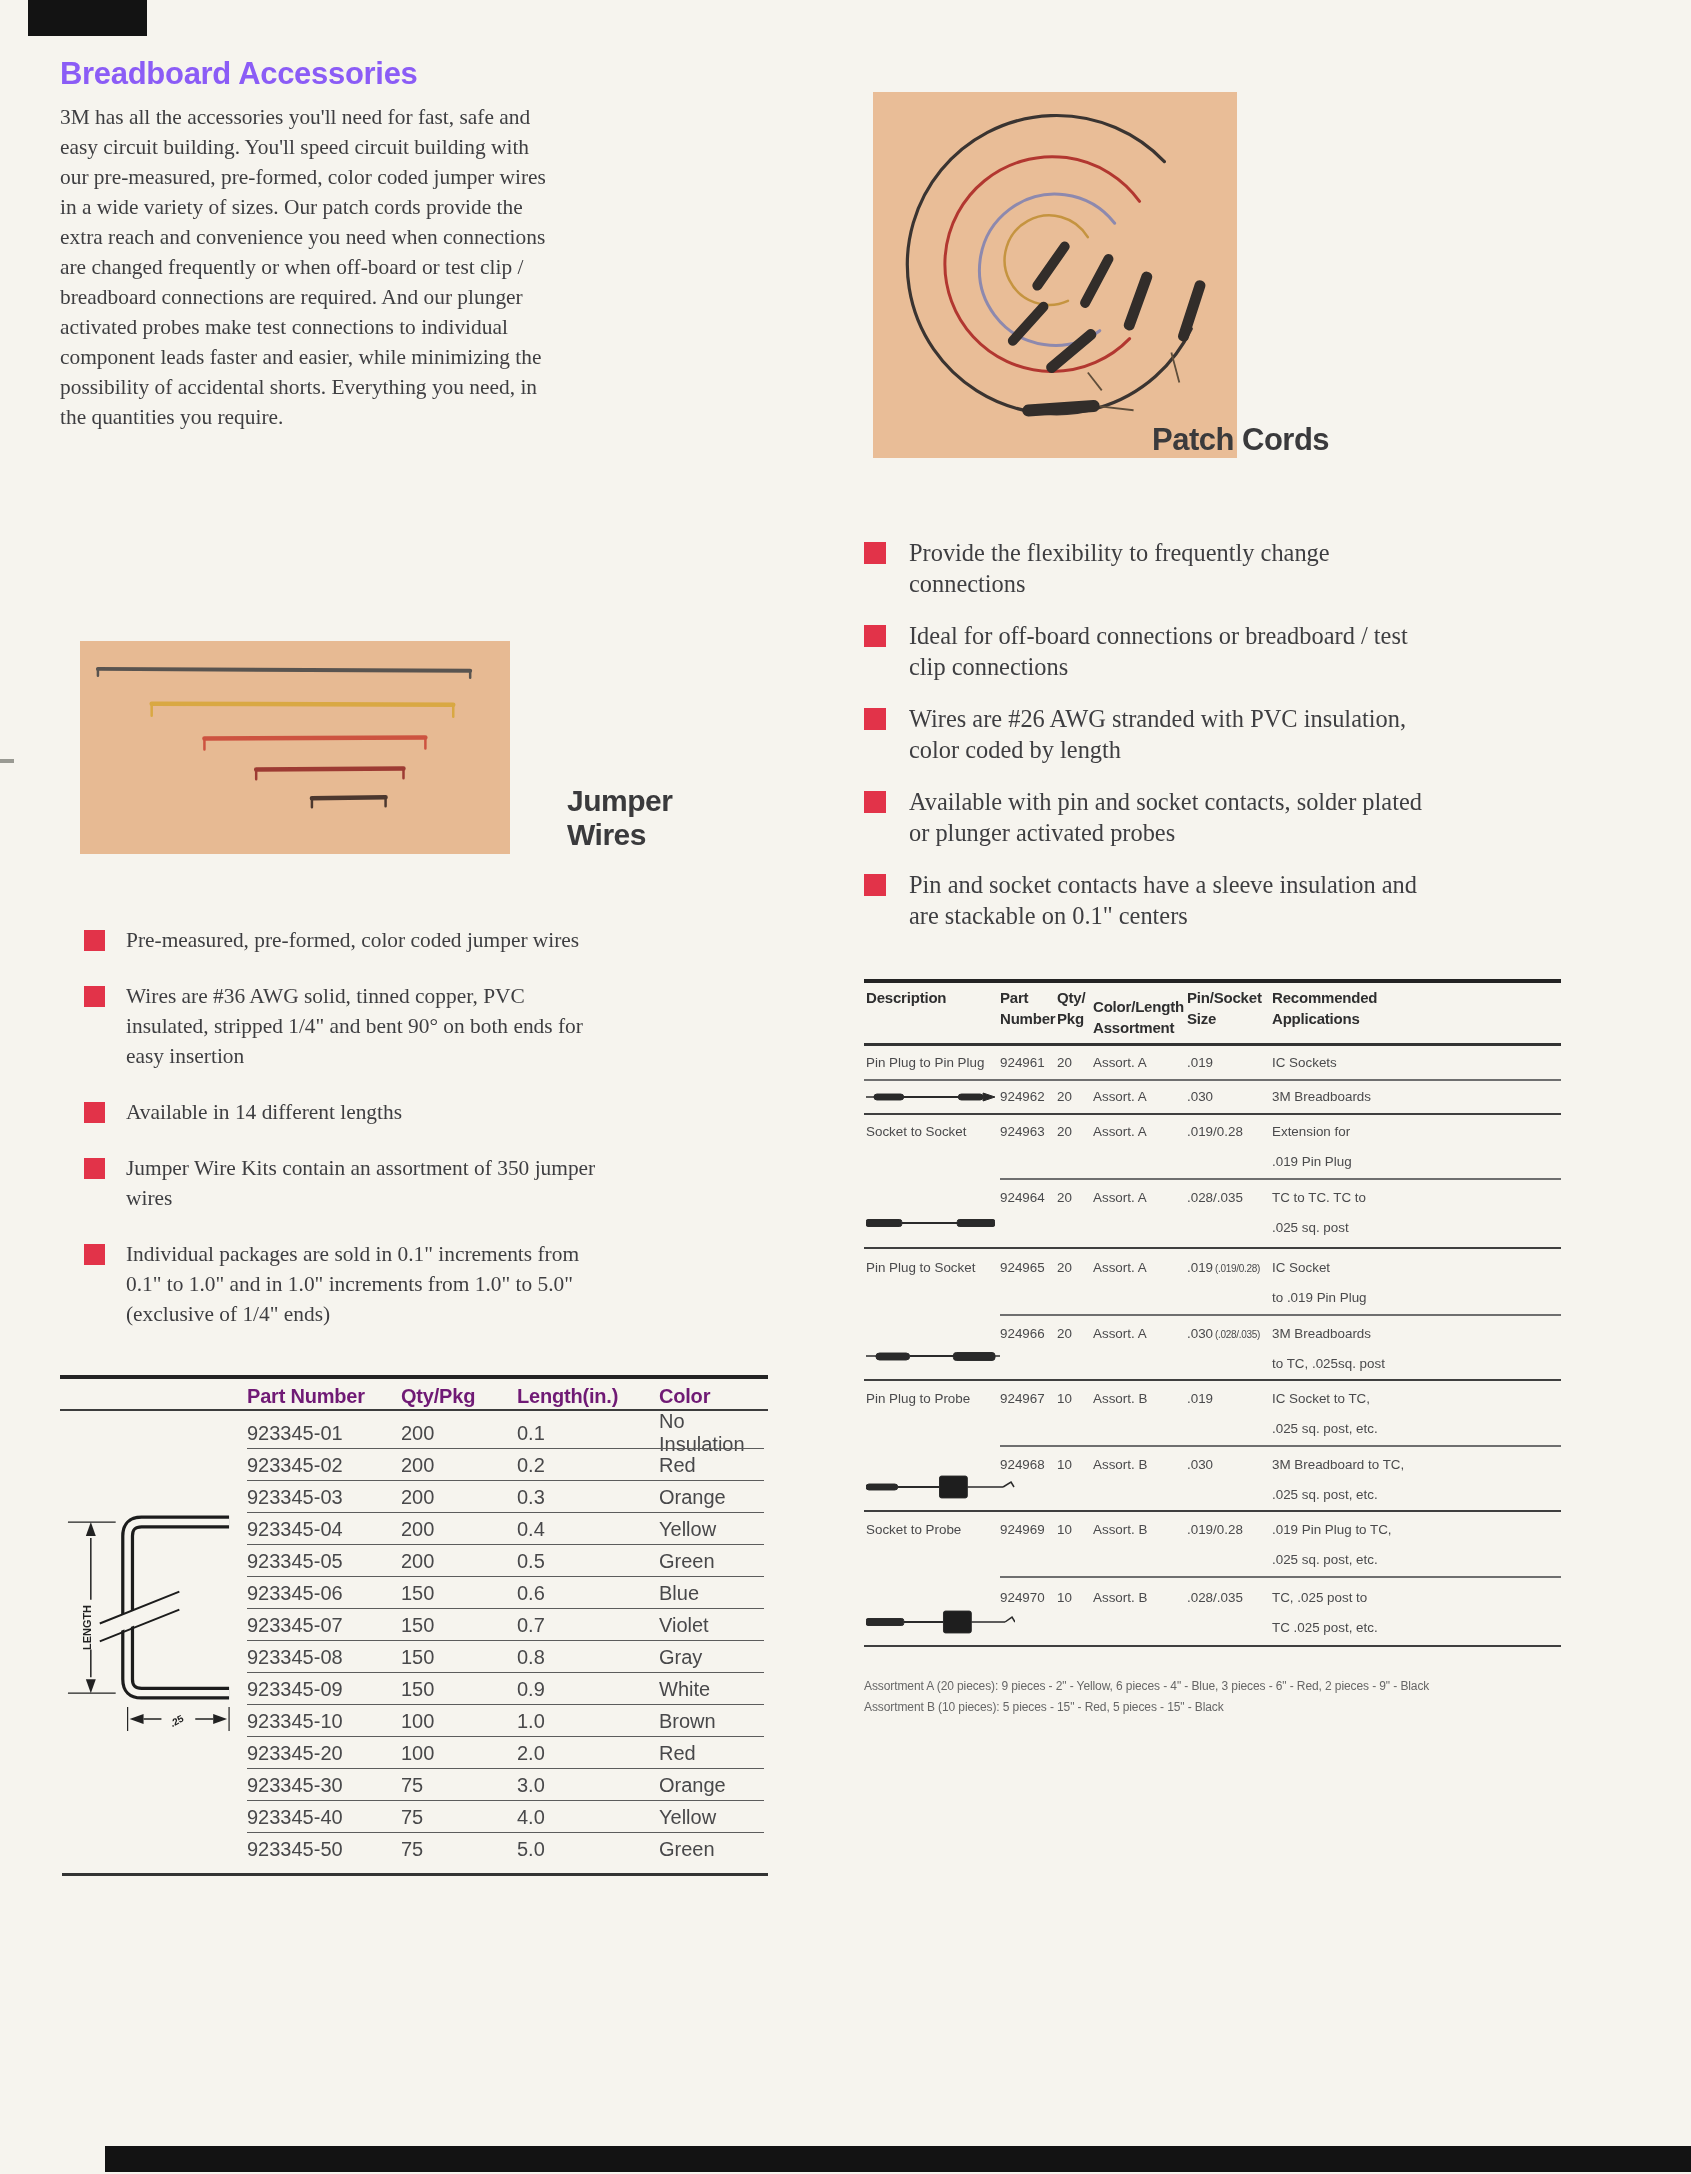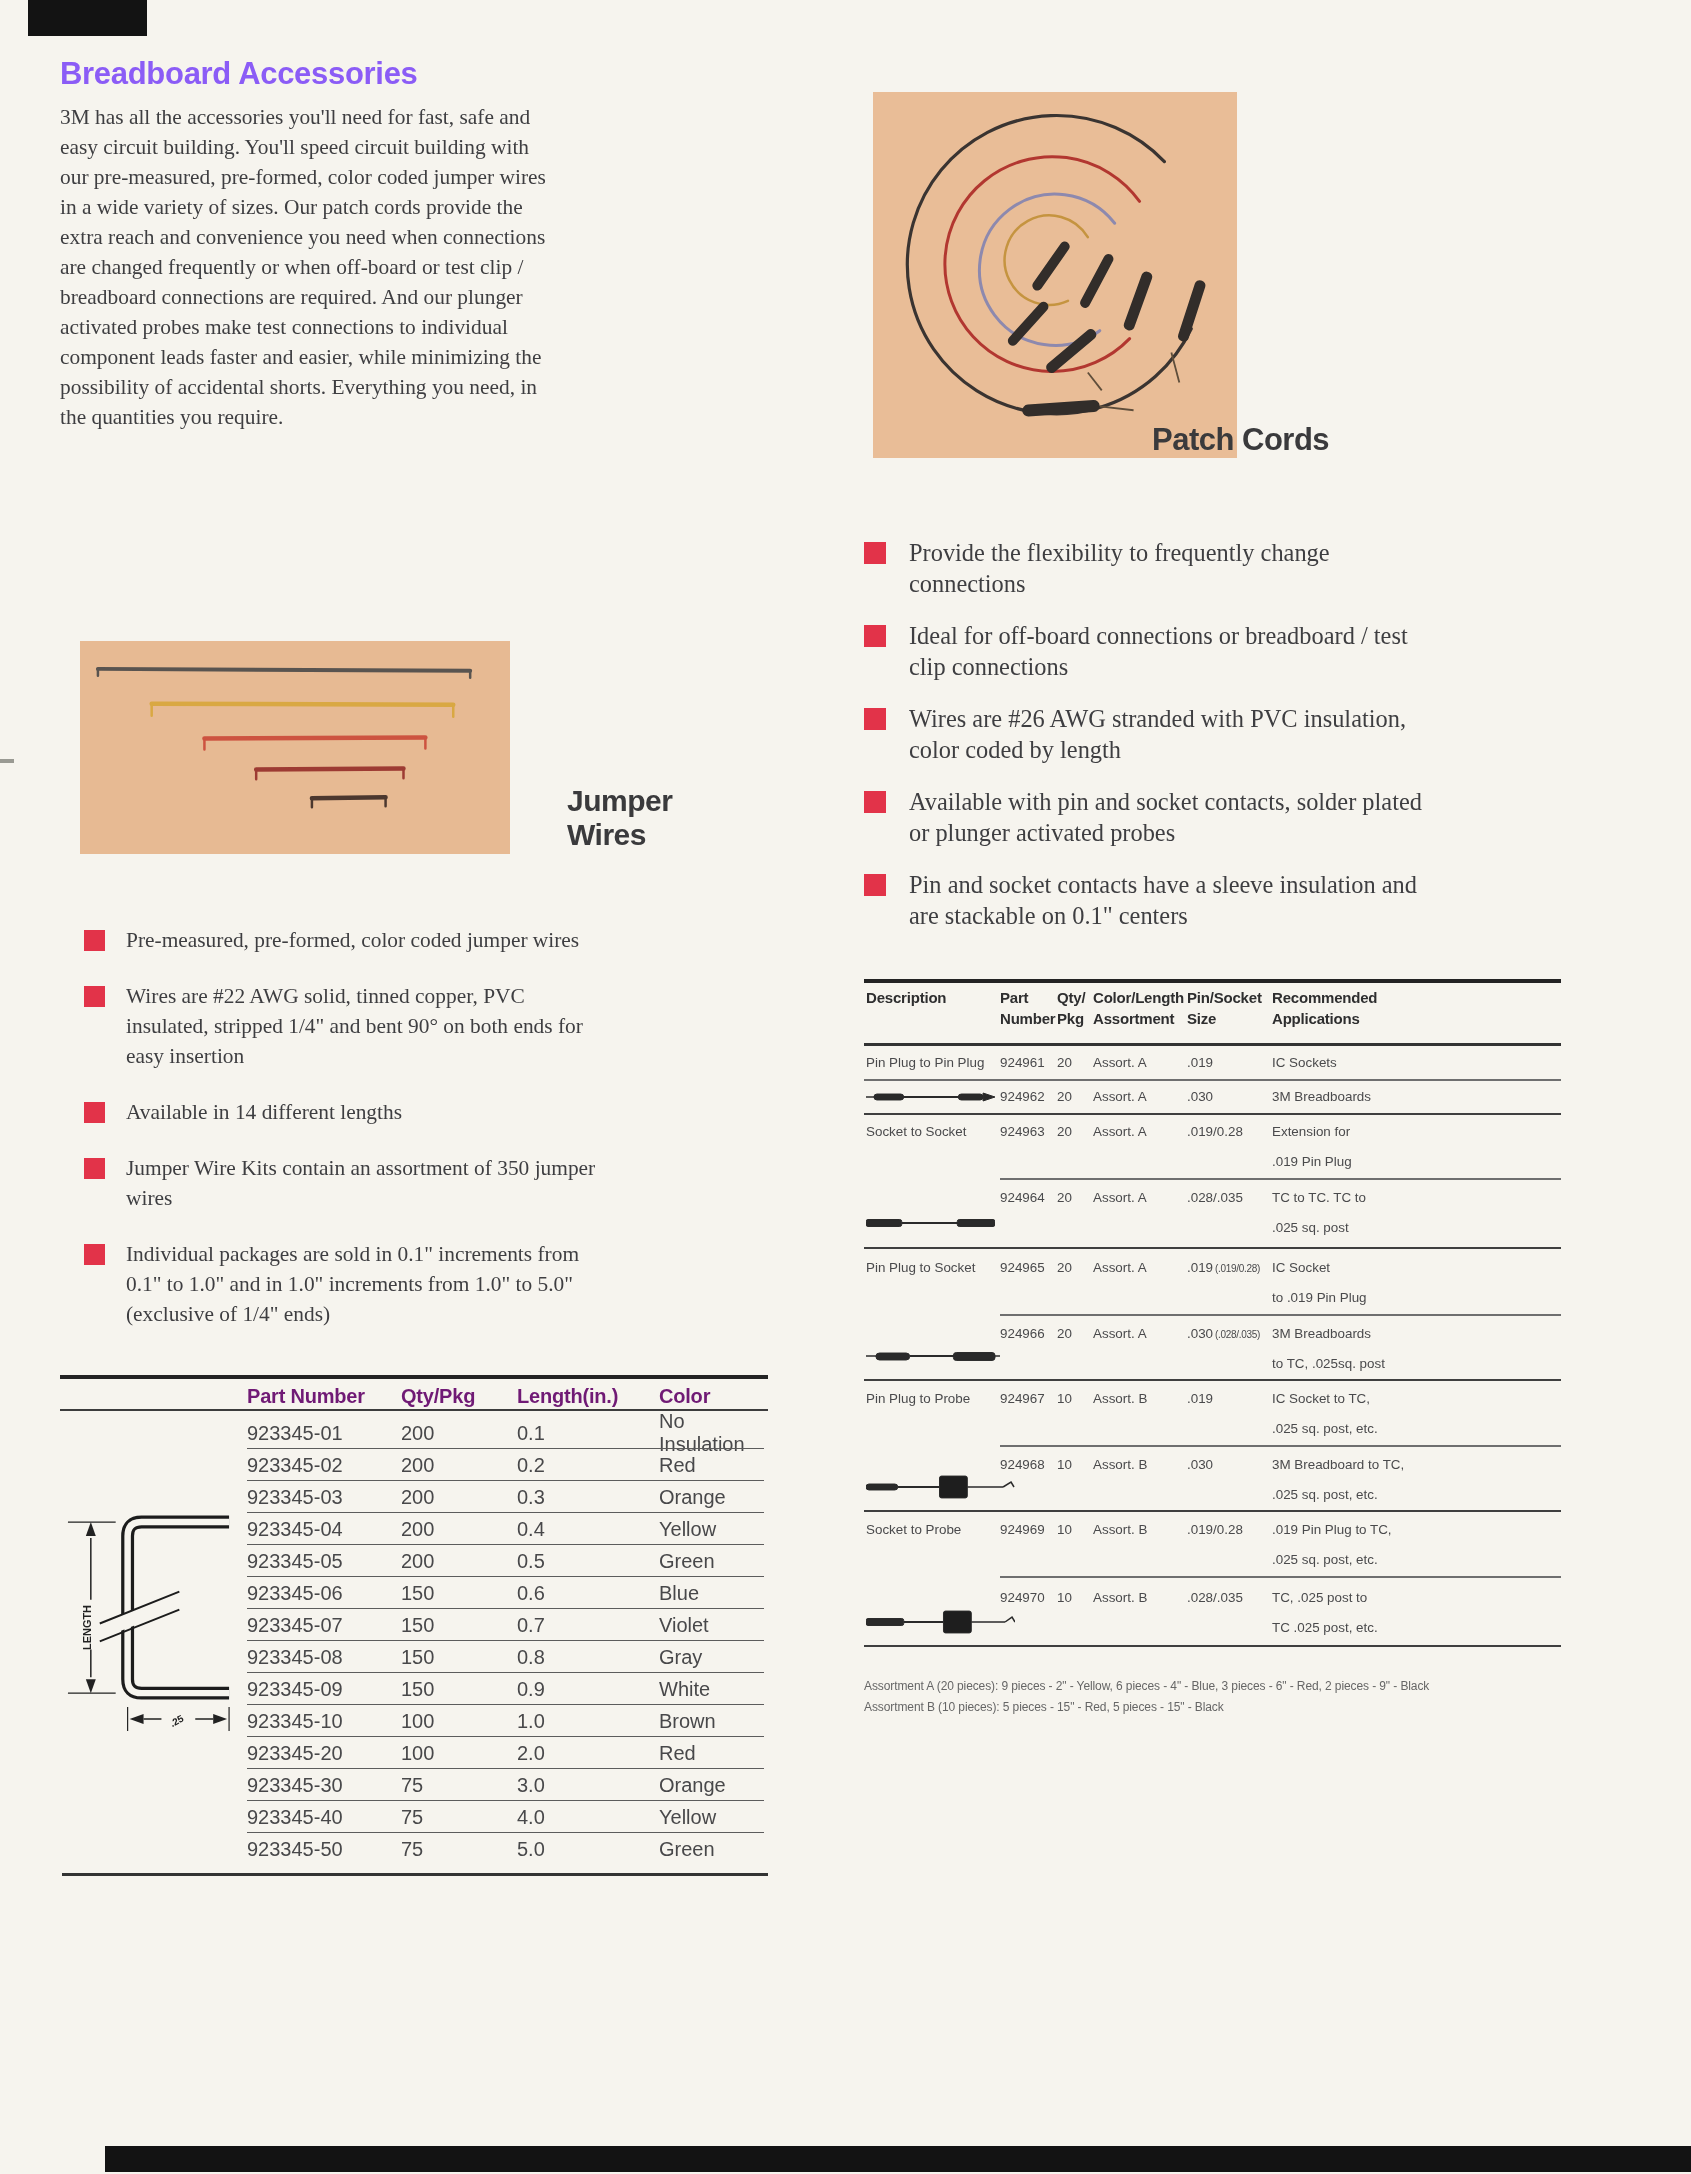--- a/index.html
+++ b/index.html
@@ -50,21 +50,21 @@
   .lt-row:last-child .lt-sep{display:none;}
   .lt-bottomrule{position:absolute;top:498px;left:2px;width:706px;height:2.5px;background:#333;}
 
   
   .diagram{left:58px;top:1510px;}
 
   
   .rt{left:864px;top:979px;width:697px;height:669px;font-size:13.4px;color:#4a4a4c;}
   .rt-toprule{position:absolute;top:0;left:0;width:697px;height:3.5px;background:#232323;}
   .rt-head{position:absolute;top:8px;left:2px;right:0;display:flex;font-weight:bold;font-size:15px;line-height:21px;color:#2e2e2f;letter-spacing:-0.2px;}
-  .cd{width:134px;}.cp{width:57px;}.cq{width:36px;}.ca{width:94px;}.cs{width:85px;}.cr{flex:1;}
+  .cd{width:134px;}.cp{width:57px;}.cq{width:36px;}.ca{width:94px;margin-top:9px;}.cs{width:85px;}.cr{flex:1;}
   .rt-underline{position:absolute;top:64px;left:0;width:697px;height:2.5px;background:#333;}
   .rt-group{position:absolute;left:0;width:697px;border-bottom:2px solid #3f3f3f;box-sizing:border-box;}
   .g1{top:68px;height:68px;}
   .g2{top:135px;height:135px;}
   .g3{top:271px;height:131px;}
   .g4{top:402px;height:131px;}
   .g5{top:533px;height:135px;}
   .rt-row{position:absolute;left:0;right:0;display:flex;align-items:flex-start;}
   .rt-row>div:first-child{padding-left:2px;}
   .g1 .r1{top:8px;}.g1 .r2{top:42px;}
@@ -127,21 +127,21 @@
     <div>Wires</div>
   </div>
 
   <div class="abs bullets left-bullets">
     <div class="bullet">
       <span class="bsq"></span>
       <div class="btxt serif">Pre-measured, pre-formed, color coded jumper wires</div>
     </div>
       <div class="bullet">
       <span class="bsq"></span>
-      <div class="btxt serif">Wires are #22 AWG solid, tinned copper, PVC
+      <div class="btxt serif">Wires are #36 AWG solid, tinned copper, PVC
 insulated, stripped 1/4" and bent 90° on both ends for
 easy insertion</div>
     </div>
       <div class="bullet">
       <span class="bsq"></span>
       <div class="btxt serif">Available in 14 different lengths</div>
     </div>
       <div class="bullet">
       <span class="bsq"></span>
       <div class="btxt serif">Jumper Wire Kits contain an assortment of 350 jumper

